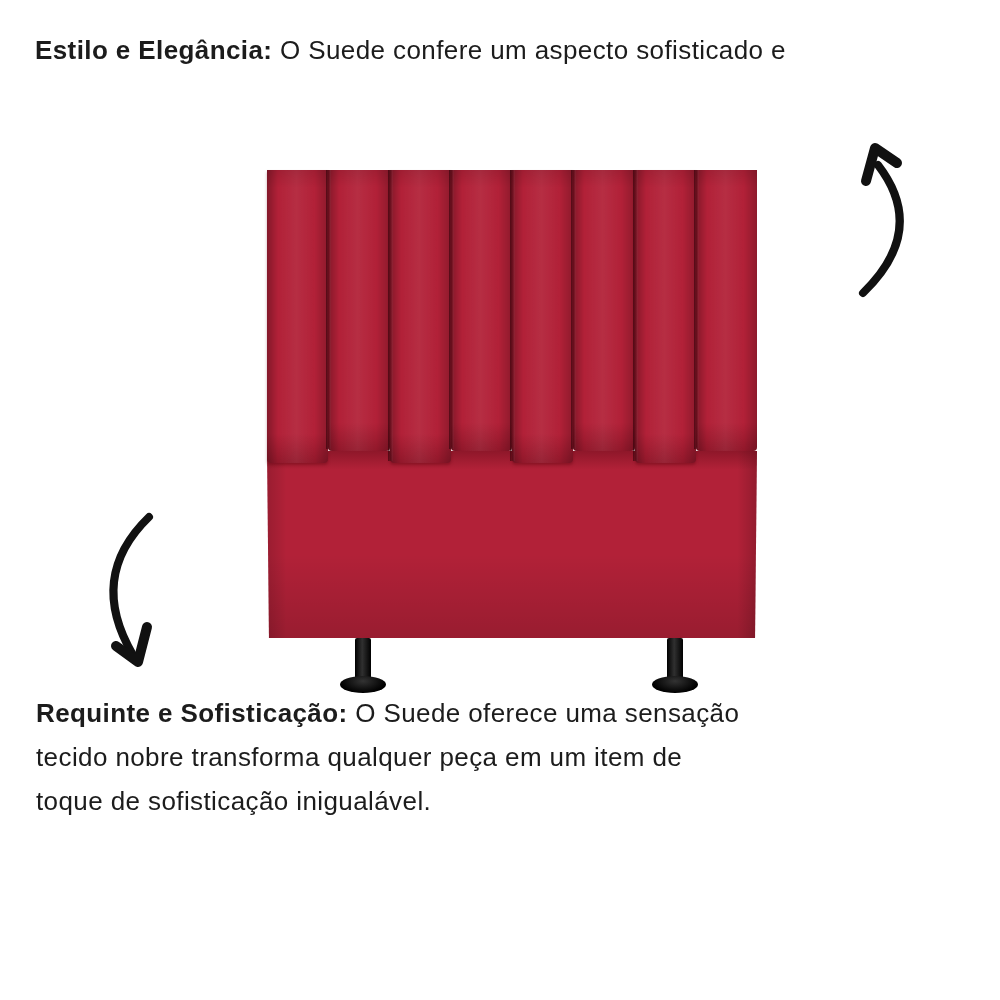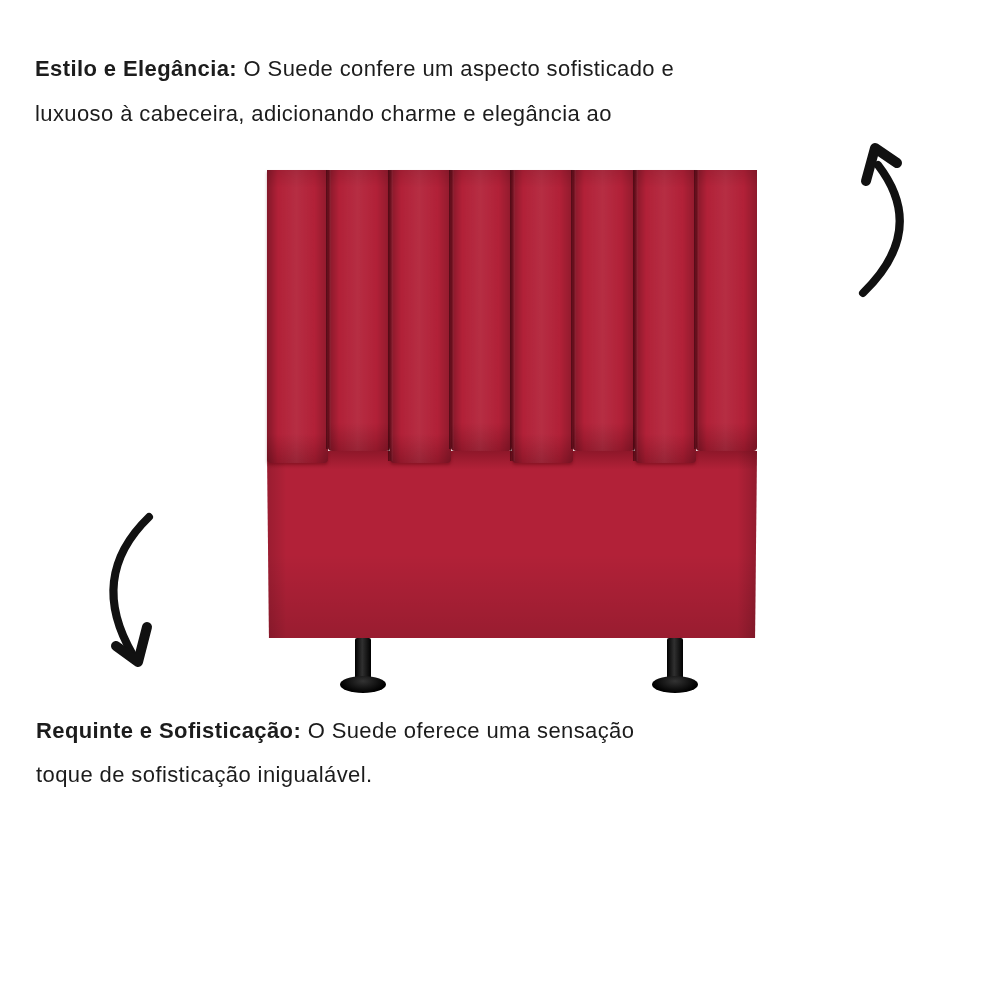--- a/index.html
+++ b/index.html
@@ -10,21 +10,21 @@
     --text-black:#1c1c1c;
     --page-bg:#ffffff;
   }
   *{margin:0;padding:0;box-sizing:border-box;}
   html,body{background:var(--page-bg);}
   .stage{
     position:relative;width:1000px;height:1000px;background:var(--page-bg);
     font-family:"Liberation Sans",sans-serif;color:var(--text-black);
     overflow:hidden;
   }
-  .para{position:absolute;font-size:22px;letter-spacing:.4px;line-height:45px;color:var(--text-black);margin-top:18px;}
+  .para{position:absolute;font-size:26px;letter-spacing:.4px;line-height:45px;color:var(--text-black);}
   .para .line{display:block;white-space:nowrap;}
   .para b{font-weight:700;}
   .para-top{left:35px;top:28px;}
   .para-bottom{left:36px;top:691px;line-height:44px;}
 
   
   .headboard{position:absolute;left:267px;top:170px;width:490px;height:468px;}
   .channels{position:absolute;left:0;top:0;width:100%;height:281px;display:flex;align-items:flex-start;}
   .panel{position:relative;flex:1;height:281px;background:var(--suede-red);border-radius:0 0 4px 4px;}
   .panel.tab{height:293px;z-index:2;box-shadow:0 2px 3px rgba(90,0,12,.35);}
@@ -66,21 +66,20 @@
   .arrow-down{left:95px;top:505px;}
   .arrow path,.arrow polyline{fill:none;stroke:var(--ink);stroke-linecap:round;stroke-linejoin:round;}
 </style>
 </head>
 <body>
 
 <div class="stage">
 
   <p class="para para-top">
     <span class="line"><b>Estilo e Elegância:</b> <span>O Suede confere um aspecto sofisticado e</span></span>
-    <span class="line">luxuoso à cabeceira, adicionando charme e elegância ao</span>
   </p>
 
   <svg class="arrow arrow-up" width="70" height="170" viewBox="0 0 70 170">
     <path d="M 23 158 Q 88 95 38 30" stroke-width="8"></path>
     <polyline points="26,46 35,13 57,28" stroke-width="10"></polyline>
   </svg>
 
   <div class="headboard">
     <div class="channels">
         <div class="panel tab"></div>
@@ -104,16 +103,17 @@
     <div class="base"></div>
   </div>
 
   <svg class="arrow arrow-down" width="70" height="170" viewBox="0 0 70 170">
     <path d="M 54 12 Q -8 72 38 150" stroke-width="8"></path>
     <polyline points="52,122 43,157 21,141" stroke-width="10"></polyline>
   </svg>
 
   <p class="para para-bottom">
     <span class="line"><b>Requinte e Sofisticação:</b> <span>O Suede oferece uma sensação</span></span>
+    <span class="line">tecido nobre transforma qualquer peça em um item de</span>
     <span class="line">toque de sofisticação inigualável.</span>
   </p>
 
 </div>
 
 </body></html>

